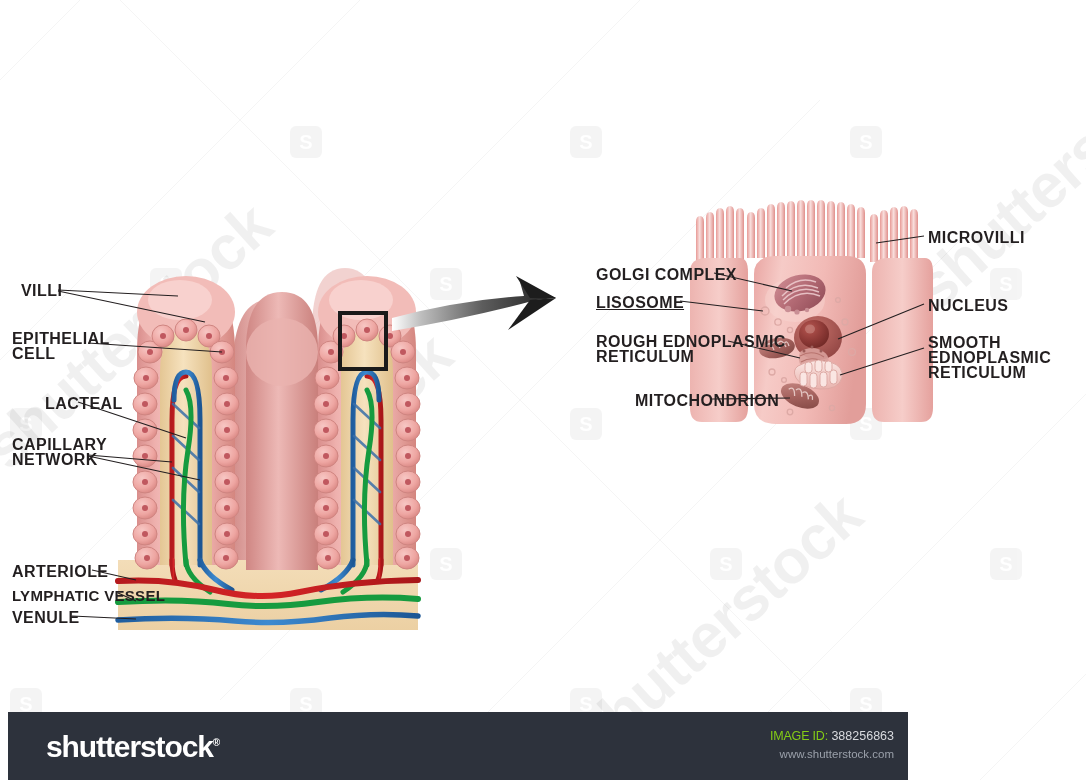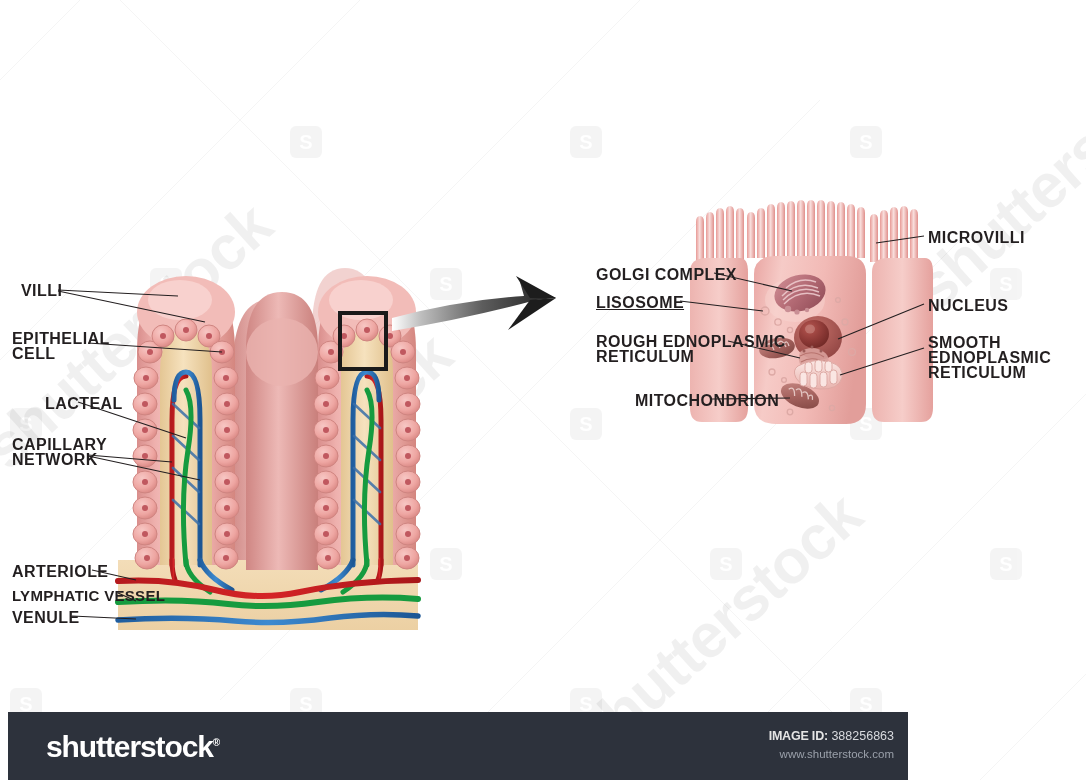--- a/index.html
+++ b/index.html
@@ -34,21 +34,21 @@
   
   .footer{position:absolute;left:0;bottom:0;width:900px;height:68px;
           background:#2d323c;z-index:40;margin-left:8px;}
   .ss-logo{position:absolute;left:38px;top:18px;color:#fff;
            font-size:30px;font-weight:700;letter-spacing:-1.1px;
            font-family:"Liberation Sans", sans-serif;}
   .ss-logo sup{font-size:10px;vertical-align:super;letter-spacing:0;}
   .foot-right{position:absolute;right:14px;top:17px;text-align:right;
               font-family:"Liberation Sans", sans-serif;}
   .foot-id{font-size:12.5px;color:#d8dade;}
-  .foot-id b{color:#e5e5e5;font-weight:700;letter-spacing:-.2px;}
+  .foot-id b{color:#84cc16;font-weight:400;letter-spacing:-.2px;}
   .foot-url{font-size:11.5px;color:#9aa0aa;margin-top:5px;}
 
   svg{display:block;}
 </style>
 </head>
 <body>
 
 <div id="stage">
 
   <svg width="1086" height="780" viewBox="0 0 1086 780" style="position:absolute;left:0;top:0;z-index:10;">

